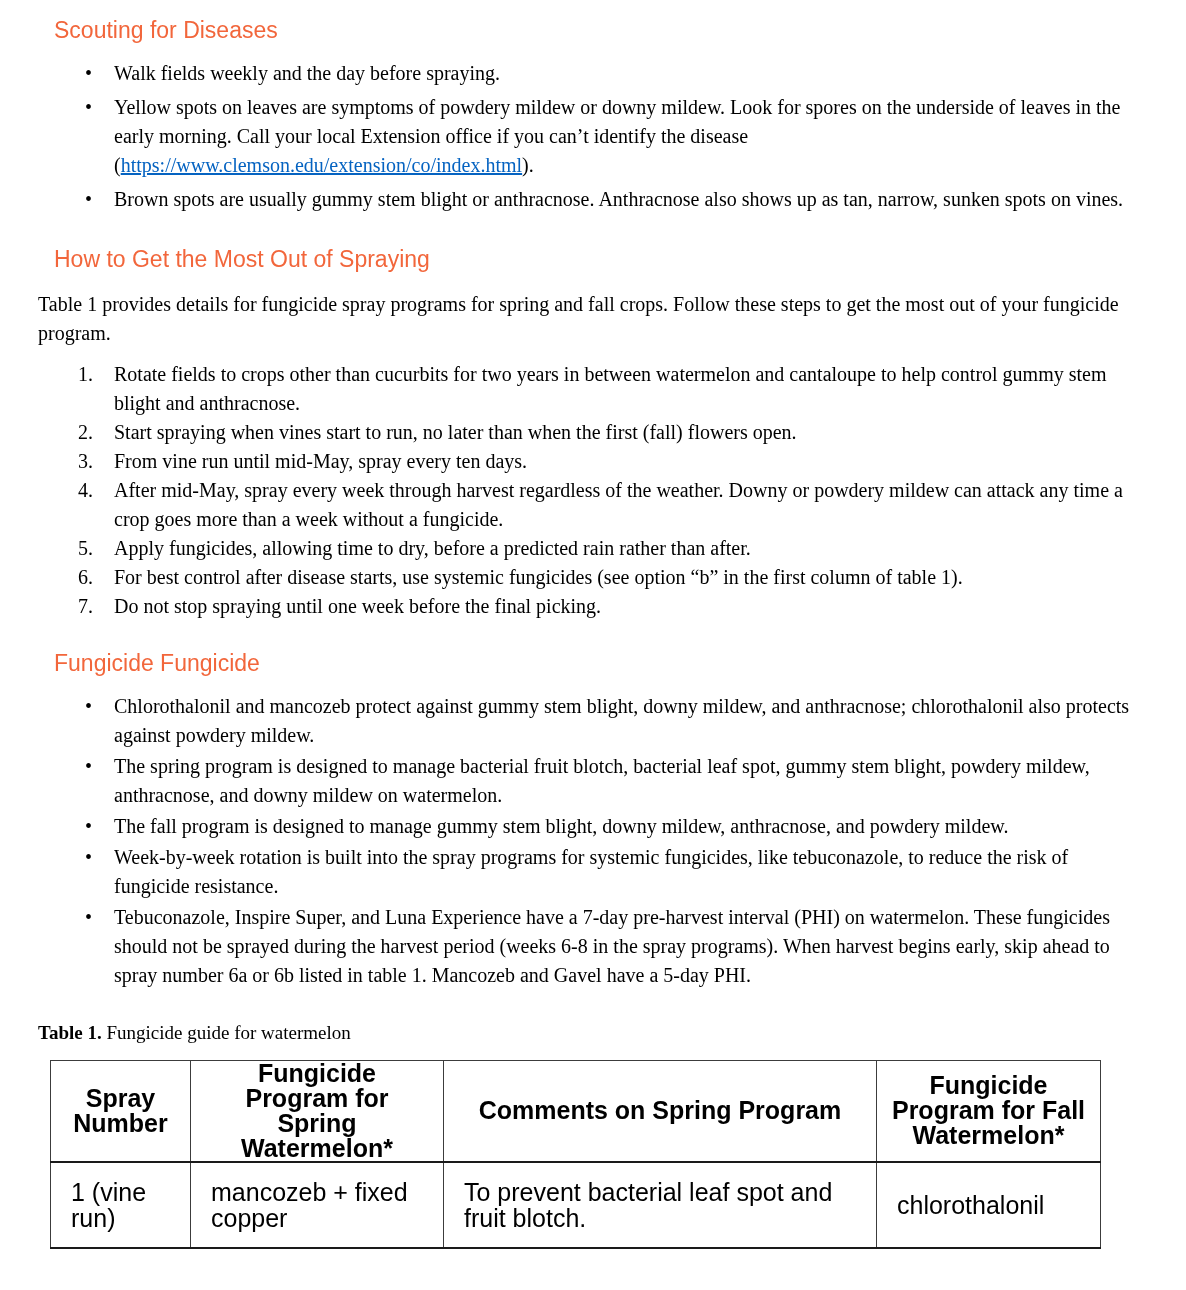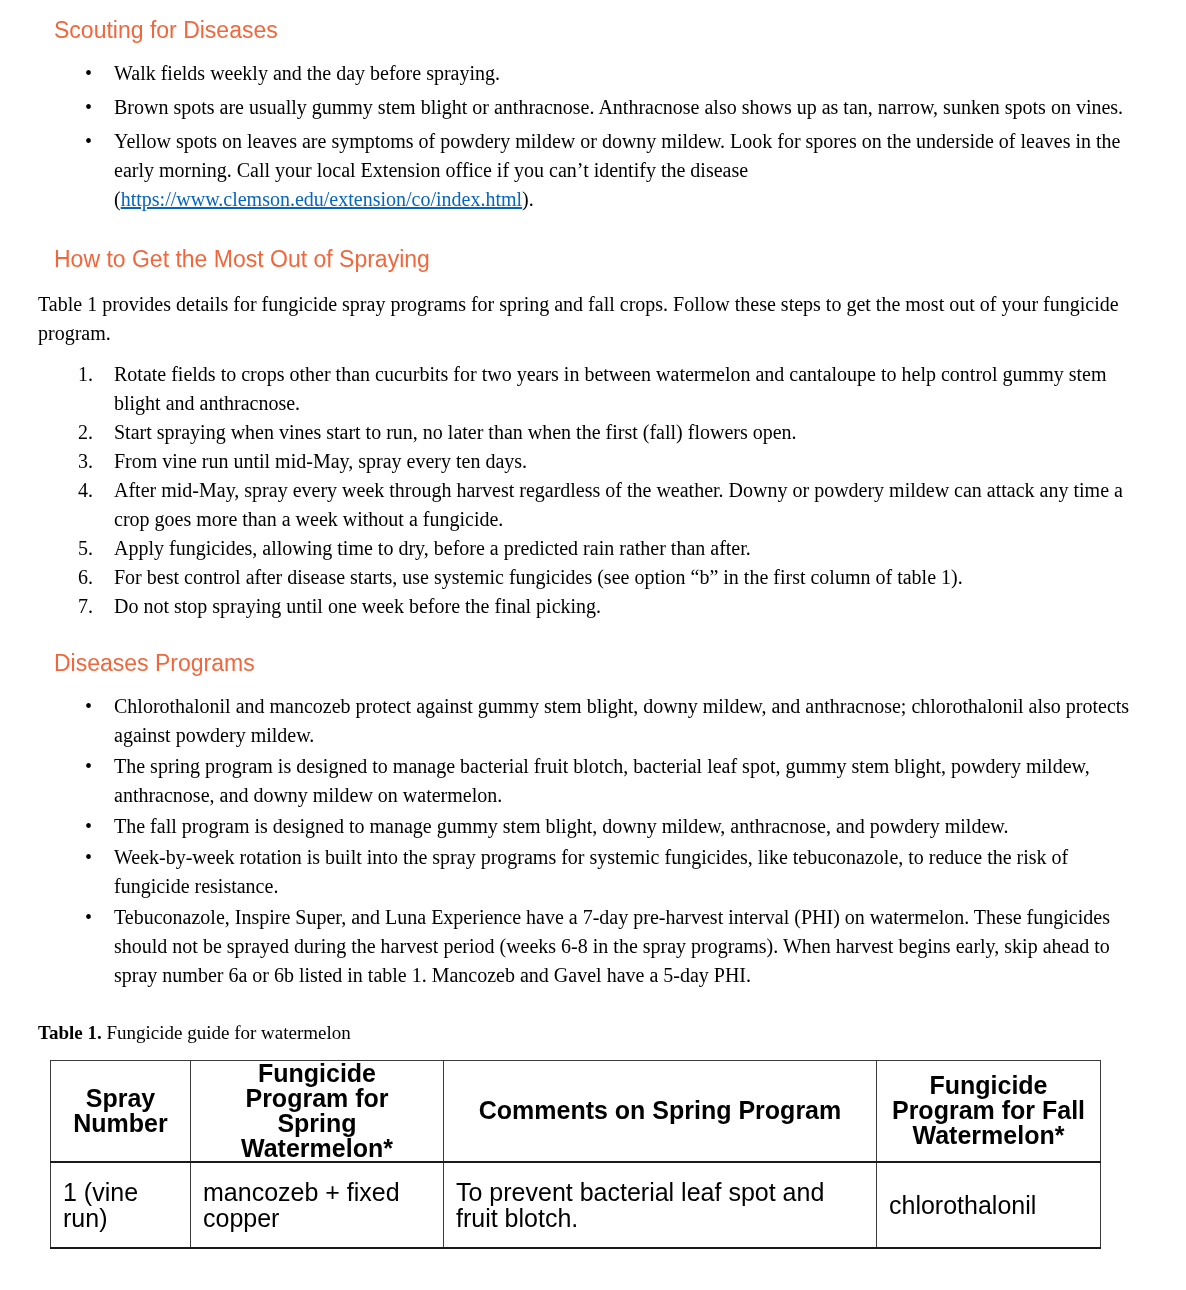--- a/index.html
+++ b/index.html
@@ -52,57 +52,57 @@
     border:1px solid var(--border);border-bottom:2px solid #1A1A1A;
   }
   table.fungicide th{
     border:1px solid var(--border);border-bottom:2px solid #1A1A1A;
     height:80px;vertical-align:middle;text-align:center;
     font-weight:bold;line-height:25px;padding:0 14px;
   }
   table.fungicide td{
     border:1px solid var(--border);
     height:86px;vertical-align:middle;text-align:left;
-    font-weight:normal;line-height:26px;padding:0 12px;
+    font-weight:normal;line-height:26px;padding:0 20px;
   }
 </style>
 </head>
 <body>
 
 <div class="page">
 
   <h2 class="heading" id="heading-scouting">Scouting for Diseases</h2>
 
   <ul class="bullets">
     <li>
       <span>Walk fields weekly and the day before spraying.</span>
     </li>
     <li>
-      <span>Brown spots are usually gummy stem blight or anthracnose. Anthracnose also shows up as tan, narrow, sunken spots on vines.</span>
+      <span>Yellow spots on leaves are symptoms of powdery mildew or downy mildew. Look for spores on the underside of leaves in the early morning. Call your local Extension office if you can’t identify the disease (</span><a class="link">https://www.clemson.edu/extension/co/index.html</a><span>).</span>
     </li>
     <li>
-      <span>Yellow spots on leaves are symptoms of powdery mildew or downy mildew. Look for spores on the underside of leaves in the early morning. Call your local Extension office if you can’t identify the disease (</span><a class="link">https://www.clemson.edu/extension/co/index.html</a><span>).</span>
+      <span>Brown spots are usually gummy stem blight or anthracnose. Anthracnose also shows up as tan, narrow, sunken spots on vines.</span>
     </li>
   </ul>
 
   <h2 class="heading" id="heading-spraying">How to Get the Most Out of Spraying</h2>
 
   <p class="intro">Table 1 provides details for fungicide spray programs for spring and fall crops. Follow these steps to get the most out of your fungicide program.</p>
 
   <ol class="steps">
     <li><span class="num">1.</span><span>Rotate fields to crops other than cucurbits for two years in between watermelon and cantaloupe to help control gummy stem blight and anthracnose.</span></li>
     <li><span class="num">2.</span><span>Start spraying when vines start to run, no later than when the first (fall) flowers open.</span></li>
     <li><span class="num">3.</span><span>From vine run until mid-May, spray every ten days.</span></li>
     <li><span class="num">4.</span><span>After mid-May, spray every week through harvest regardless of the weather. Downy or powdery mildew can attack any time a crop goes more than a week without a fungicide.</span></li>
     <li><span class="num">5.</span><span>Apply fungicides, allowing time to dry, before a predicted rain rather than after.</span></li>
     <li><span class="num">6.</span><span>For best control after disease starts, use systemic fungicides (see option “b” in the first column of table 1).</span></li>
     <li><span class="num">7.</span><span>Do not stop spraying until one week before the final picking.</span></li>
   </ol>
 
-  <h2 class="heading" id="heading-programs">Diseases Programs</h2>
+  <h2 class="heading" id="heading-programs">Fungicide Fungicide</h2>
 
   <ul class="bullets tight">
     <li>
       <span>Chlorothalonil and mancozeb protect against gummy stem blight, downy mildew, and anthracnose; chlorothalonil also protects against powdery mildew.</span>
     </li>
     <li>
       <span>The spring program is designed to manage bacterial fruit blotch, bacterial leaf spot, gummy stem blight, powdery mildew, anthracnose, and downy mildew on watermelon.</span>
     </li>
     <li>
       <span>The fall program is designed to manage gummy stem blight, downy mildew, anthracnose, and powdery mildew.</span>

